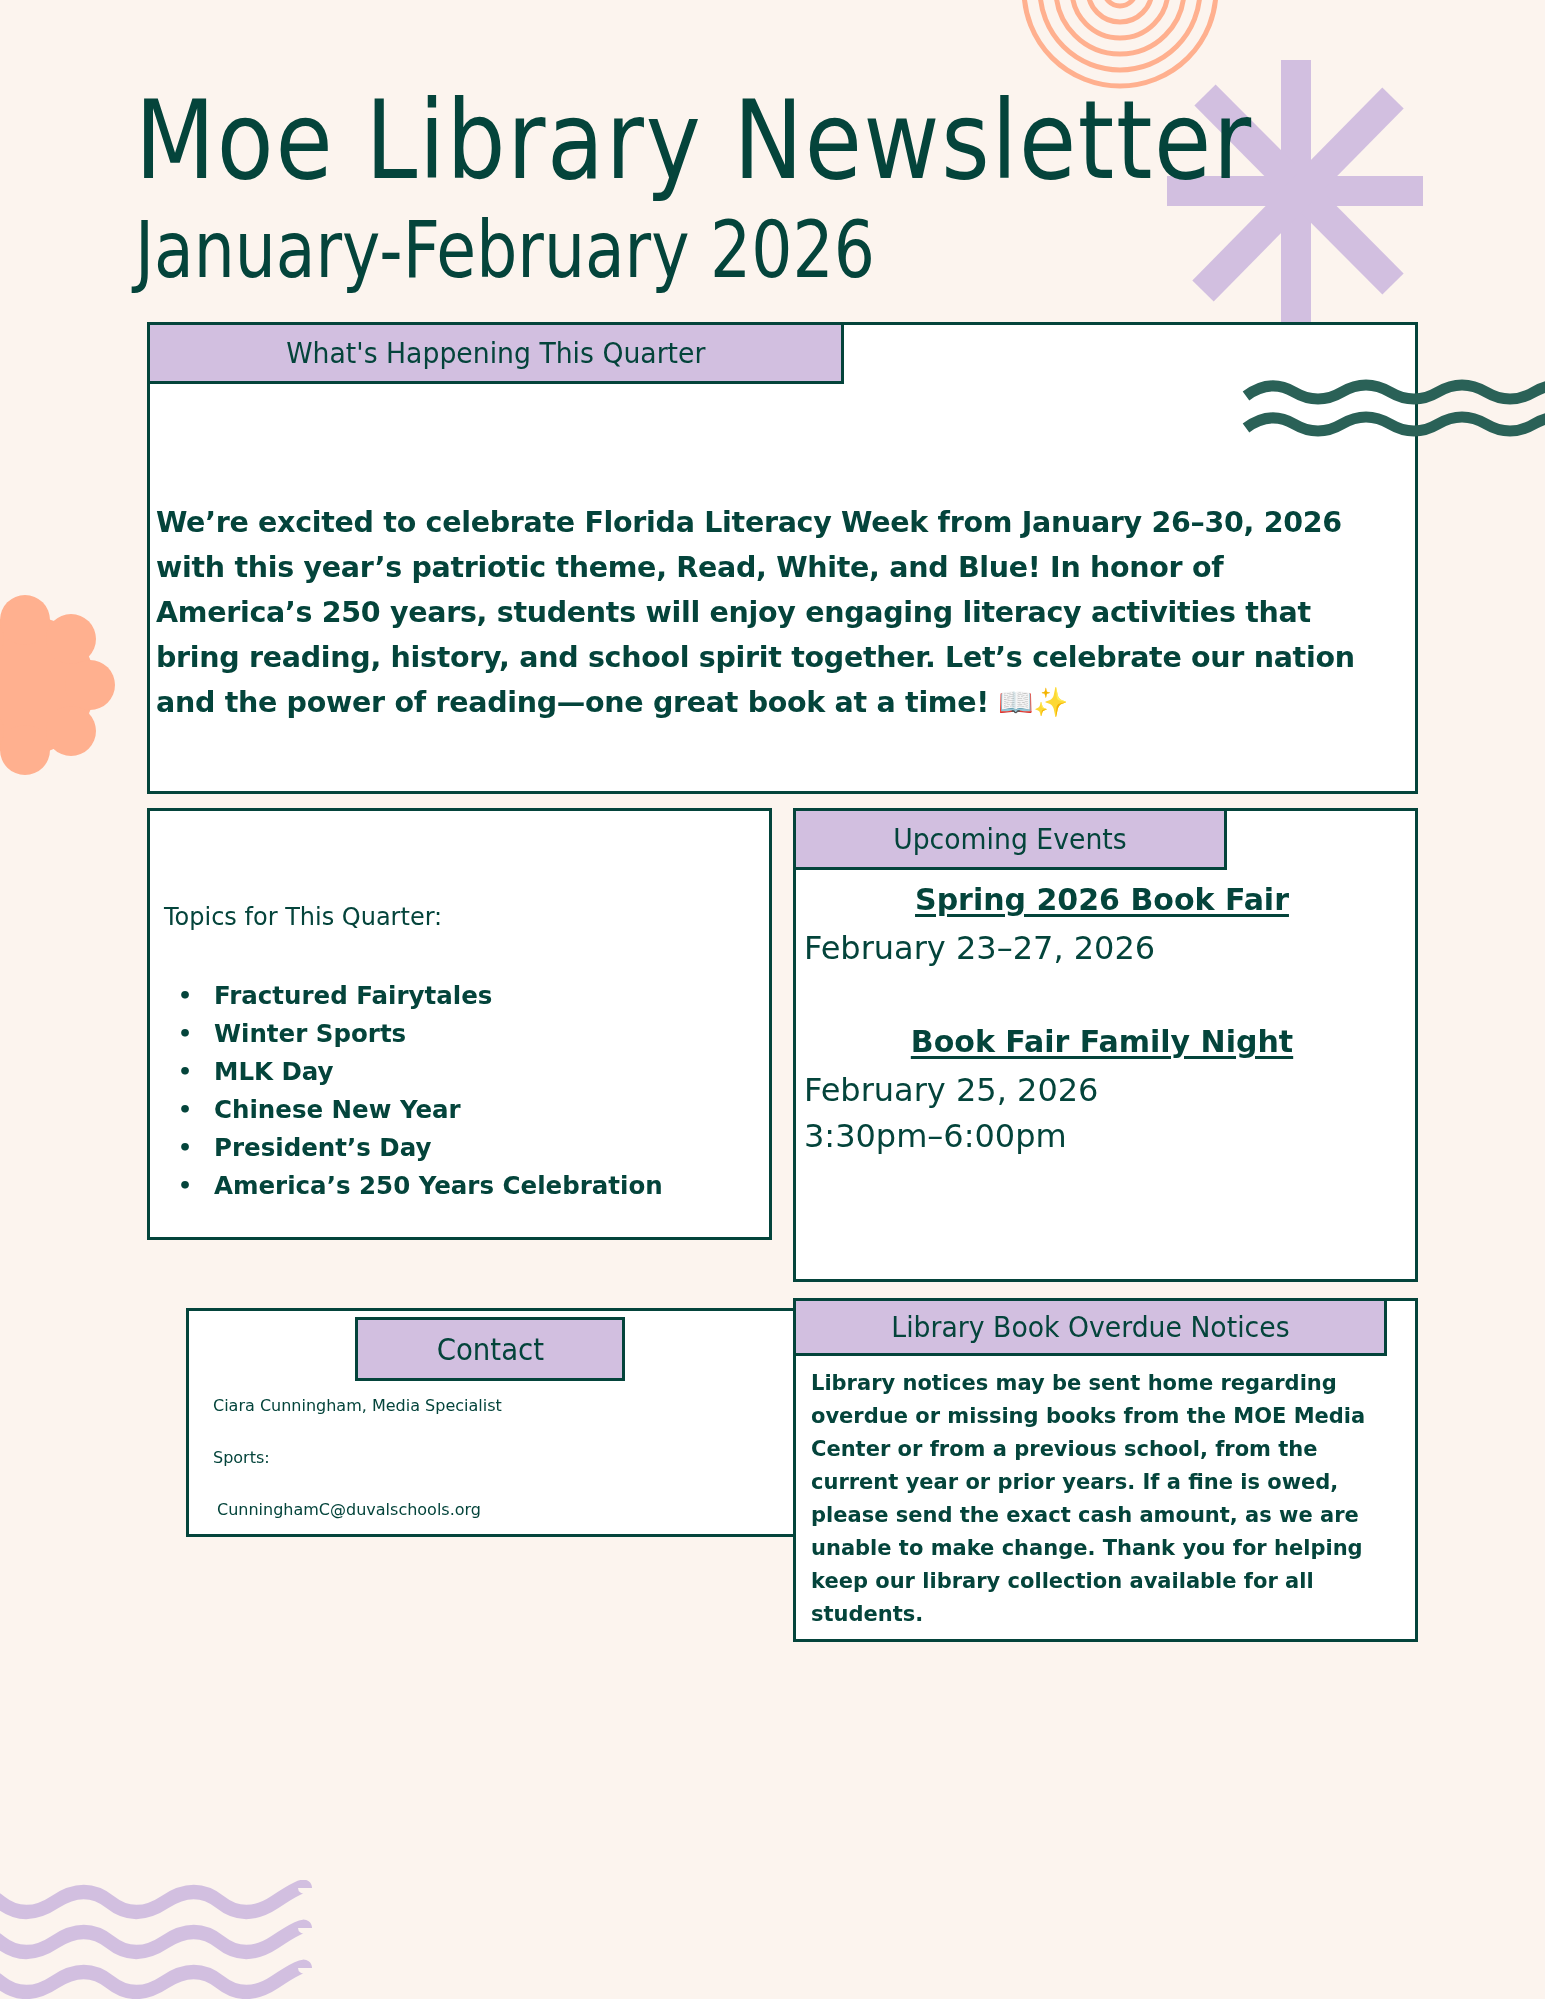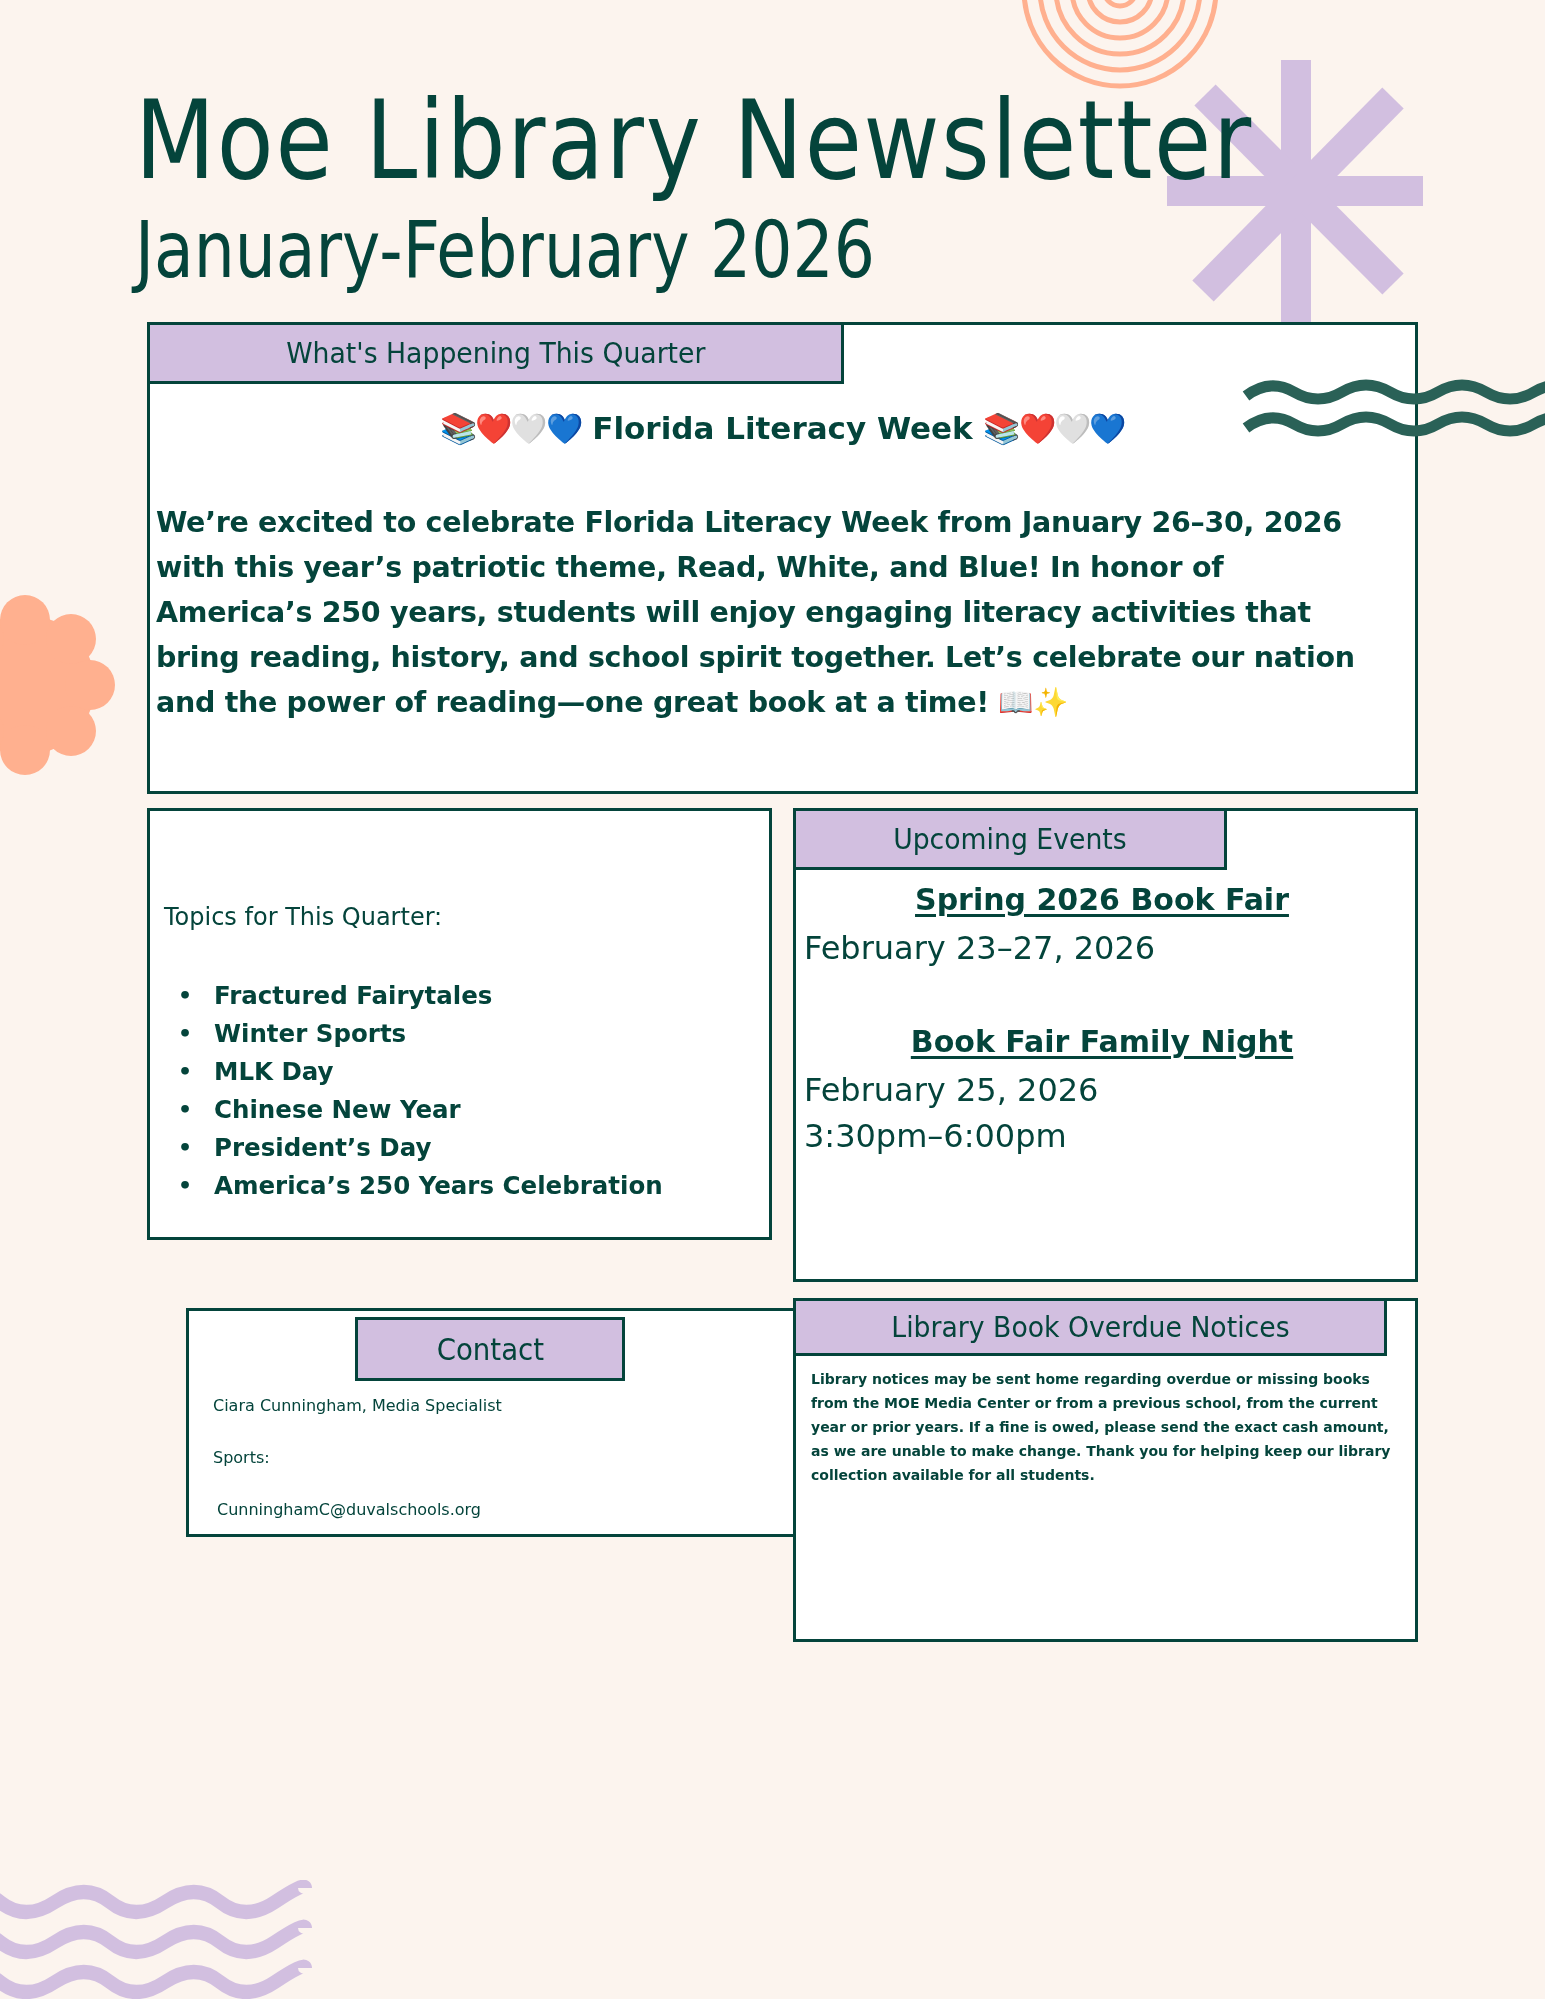--- a/index.html
+++ b/index.html
@@ -83,21 +83,21 @@
   
   #box-contact { left: 145px; top: 1308px; width: 628px; height: 229px; margin-left: 41px; }
   #box-contact .tab { left: 166px; top: 6px; width: 270px; height: 64px; font-size: 30px; }
   .contact-line { position: absolute; left: 24px; font-size: 16px; white-space: nowrap; }
 
   
   #box-overdue { left: 793px; top: 1298px; width: 625px; height: 344px; }
   #box-overdue .tab { left: -3px; top: -3px; width: 594px; height: 58px; }
   .overdue-body {
     position: absolute; left: 15px; top: 66px; width: 590px;
-    font-size: 14px; font-weight: bold; line-height: 24px;
+    font-size: 21px; font-weight: bold; line-height: 33px;
   }
 </style>
 </head>
 <body>
 
 <svg class="deco" style="left:1000px; top:0;" width="250" height="95" viewBox="0 0 250 95">
   <g fill="none" stroke="#ffb08f" stroke-width="5">
     <circle cx="120" cy="-10" r="16"></circle>
     <circle cx="120" cy="-10" r="32"></circle>
     <circle cx="120" cy="-10" r="48"></circle>
@@ -145,25 +145,20 @@
   </g>
 </svg>
 
 <h1 class="title">Moe Library  Newsletter</h1>
 <div class="subtitle">January-February 2026</div>
 
 <section class="box" id="box-happening">
   <div class="tab">
     <span>What's Happening This Quarter</span>
   </div>
-  <div class="flw-heading">
-    <span class="emo">📚❤️🤍💙</span>
-    <span>Florida Literacy Week</span>
-    <span class="emo">📚❤️🤍💙</span>
-  </div>
   <p class="flw-body">We’re excited to celebrate Florida Literacy Week from January 26–30, 2026 with this year’s patriotic theme, Read, White, and Blue! In honor of America’s 250 years, students will enjoy engaging literacy activities that bring reading, history, and school spirit together. Let’s celebrate our nation and the power of reading—one great book at a time! 📖✨</p>
 </section>
 
 <section class="box" id="box-learning">
   <div class="topics-title">Topics for This Quarter:</div>
   <ul class="topics">
     <li>
         <span class="bullet">•</span>
         <span>Fractured Fairytales</span>
       </li>

